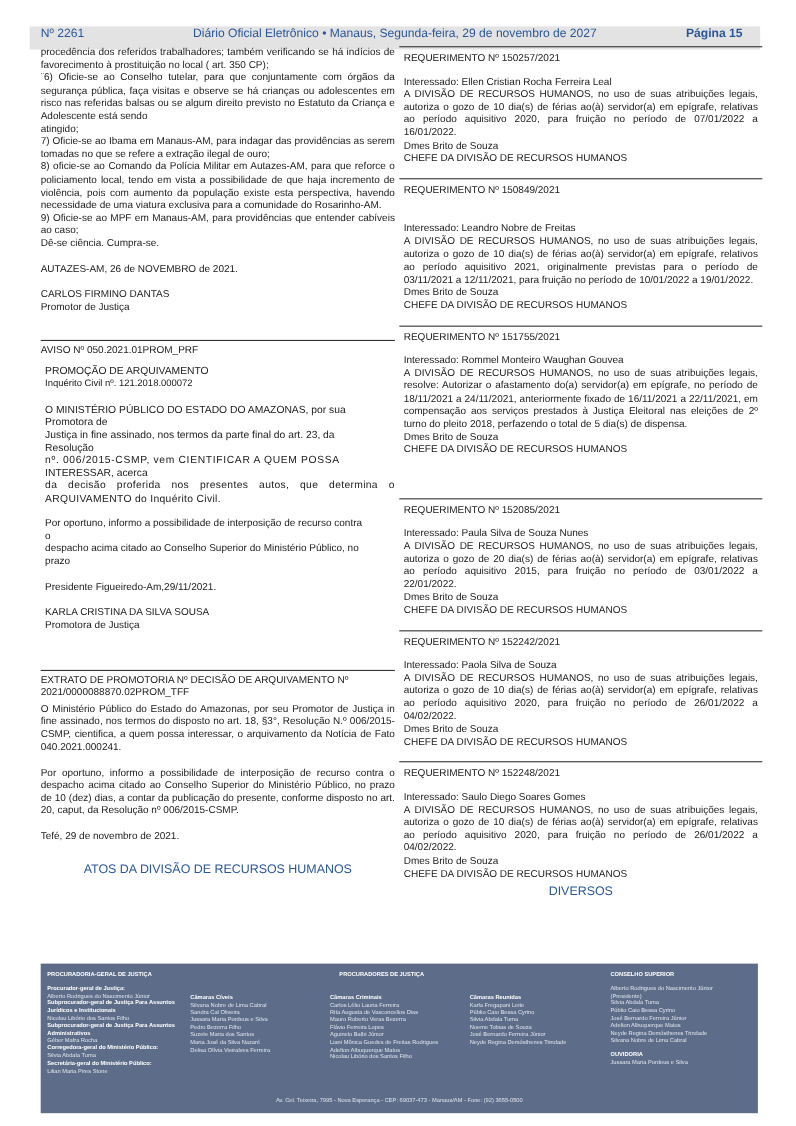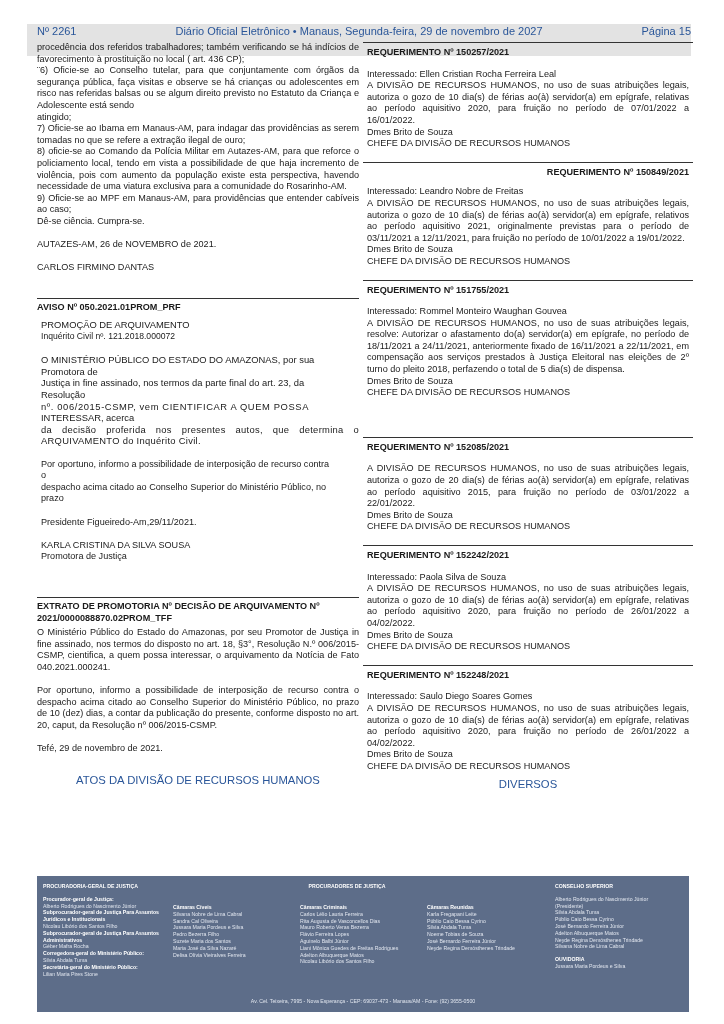--- a/index.html
+++ b/index.html
@@ -1,57 +1,58 @@
 <!DOCTYPE html>
 <html><head>
 <meta charset="utf-8">
 <style>
   html, body { margin:0; padding:0; background:#fff; }
   body { width:724px; height:1024px; position:relative; overflow:hidden; font-family:"Liberation Sans", sans-serif; color:#1a1a1a; }
-  .header { position:absolute; left:27px; top:24px; width:664px; height:32px; background:#e3e3e3; color:#2a5699; font-size:11px; line-height:14px; }
+  .header { position:absolute; left:27px; top:24px; width:664px; height:21px; background:#e3e3e3; color:#2a5699; font-size:11px; line-height:14px; }
   .header .num { position:absolute; left:10px; }
   .header .title { position:absolute; left:0; right:0; text-align:center; }
-  .header .page { position:absolute; right:0; }
+  .header .page { position:absolute; right:16px;font-weight:bold; }
   .col { position:absolute; top:42px; width:322px; font-size:9.1px; line-height:11.6px; }
   .col.left { left:37px; }
   .col.right { left:367px; }
   .p { margin:0; text-align:justify; }
   .gap { height:11.6px; }
   .rule { border-top:1.5px solid #333; margin:0; }
-  .sec-title { font-weight:bold; font-size:9.1px; margin:3px 0 6px 0; }
+  .sec-title { font-weight:normal; font-size:9.1px; margin:3px 0 6px 0; }
   .rule-right { border-top:1.5px solid #333; margin-left:-4px; margin-right:-4px; }
   .section-heading { color:#2a5699; font-size:11.3px; margin:0;text-align:center; }
   .footer { position:absolute; left:37px; top:876px; width:652px; height:136px; background:#5d6d89; color:#e1e6ef; font-size:5.2px; line-height:6.8px; }
   .footer .fcol { position:absolute; top:7px; }
   .footer .fh { font-weight:bold; color:#fff; }
   .footer .fb { font-weight:bold; color:#fff; }
   .footer .addr { position:absolute; left:0; right:0; top:122px; text-align:center; font-size:5.2px; }
 </style>
 </head>
 <body>
 
 <div class="header">
   <span class="num">Nº 2261</span>
   <span class="title">Diário Oficial Eletrônico • Manaus, Segunda-feira, 29 de novembro de 2027</span>
   <span class="page">Página 15</span>
 </div>
 
 <div class="col left">
   <div>
-    <p class="p">procedência dos referidos trabalhadores; também verificando se há indícios de favorecimento à prostituição no local ( art. 436 CP);</p>
+    <p class="p">procedência dos referidos trabalhadores; também verificando se há indícios de favorecimento à prostituição no local ( art. 350 CP);</p>
     <p class="p">¨6) Oficie-se ao Conselho tutelar, para que conjuntamente com órgãos da segurança pública, faça visitas e observe se há crianças ou adolescentes em risco nas referidas balsas ou se algum direito previsto no Estatuto da Criança e Adolescente está sendo</p>
     <p class="p">atingido;</p>
     <p class="p">7) Oficie-se ao Ibama em Manaus-AM, para indagar das providências as serem tomadas no que se refere a extração ilegal de ouro;</p>
     <p class="p">8) oficie-se ao Comando da Polícia Militar em Autazes-AM, para que reforce o policiamento local, tendo em vista a possibilidade de que haja incremento de violência, pois com aumento da população existe esta perspectiva, havendo necessidade de uma viatura exclusiva para a comunidade do Rosarinho-AM.</p>
     <p class="p">9) Oficie-se ao MPF em Manaus-AM, para providências que entender cabíveis ao caso;</p>
     <p class="p">Dê-se ciência. Cumpra-se.</p>
     <div class="gap"></div>
     <p class="p">AUTAZES-AM, 26 de NOVEMBRO de 2021.</p>
     <div class="gap"></div>
     <p class="p">CARLOS FIRMINO DANTAS</p>
+    <p class="p">Promotor de Justiça</p>
   </div>
 
   <div style="height:24px"></div>
   <div class="rule"></div>
   <div class="sec-title">AVISO Nº 050.2021.01PROM_PRF</div>
   <div style="padding-left:4px; font-size:9.4px; line-height:11.6px;">
     <p class="p">PROMOÇÃO DE ARQUIVAMENTO</p>
     <p class="p" style="font-size:8.6px">Inquérito Civil  nº. 121.2018.000072</p>
     <div class="gap"></div>
     <p class="p">O MINISTÉRIO PÚBLICO DO ESTADO DO AMAZONAS, por sua</p>
@@ -94,41 +95,42 @@
     <div class="sec-title" style="margin-bottom: 10px; margin-top: 4px;">REQUERIMENTO Nº 150257/2021</div>
     <p class="p">Interessado: Ellen Cristian Rocha Ferreira Leal</p>
     <p class="p">A DIVISÃO DE RECURSOS HUMANOS, no uso de suas atribuições legais, autoriza o gozo de 10 dia(s) de férias ao(à) servidor(a) em epígrafe, relativas ao período aquisitivo 2020, para fruição no período de 07/01/2022 a 16/01/2022.</p>
     <p class="p">Dmes Brito de Souza</p>
     <p class="p">CHEFE DA DIVISÃO DE RECURSOS HUMANOS</p>
     <div class="req-spacer" style="height:12px"></div>
   </div>
 
   <div>
     <div class="rule-right"></div>
-    <div class="sec-title" style="margin-bottom: 8px; margin-top: 4px; text-align: right;">REQUERIMENTO Nº 150849/2021</div>
+    <div class="sec-title" style="margin-bottom: 24px; margin-top: 4px;">REQUERIMENTO Nº 150849/2021</div>
     <p class="p">Interessado: Leandro Nobre de Freitas</p>
     <p class="p">A DIVISÃO DE RECURSOS HUMANOS, no uso de suas atribuições legais, autoriza o gozo de 10 dia(s) de férias ao(à) servidor(a) em epígrafe, relativos ao período aquisitivo 2021, originalmente previstas para o período de 03/11/2021 a 12/11/2021, para fruição no período de 10/01/2022 a 19/01/2022.</p>
     <p class="p">Dmes Brito de Souza</p>
     <p class="p">CHEFE DA DIVISÃO DE RECURSOS HUMANOS</p>
     <div class="req-spacer" style="height:12px"></div>
   </div>
 
   <div>
     <div class="rule-right"></div>
     <div class="sec-title" style="margin-bottom: 10px; margin-top: 4px;">REQUERIMENTO Nº 151755/2021</div>
     <p class="p">Interessado: Rommel Monteiro Waughan Gouvea</p>
     <p class="p">A DIVISÃO DE RECURSOS HUMANOS, no uso de suas atribuições legais, resolve: Autorizar o afastamento do(a) servidor(a) em epígrafe, no período de 18/11/2021 a 24/11/2021, anteriormente fixado de 16/11/2021 a 22/11/2021, em compensação aos serviços prestados à Justiça Eleitoral nas eleições de 2º turno do pleito 2018, perfazendo o total de 5 dia(s) de dispensa.</p>
     <p class="p">Dmes Brito de Souza</p>
     <p class="p">CHEFE DA DIVISÃO DE RECURSOS HUMANOS</p>
     <div class="req-spacer" style="height: 38px;"></div>
   </div>
 
   <div>
     <div class="rule-right"></div>
     <div class="sec-title" style="margin-bottom: 10px; margin-top: 4px;">REQUERIMENTO Nº 152085/2021</div>
+    <p class="p">Interessado: Paula Silva de Souza Nunes</p>
     <p class="p">A DIVISÃO DE RECURSOS HUMANOS, no uso de suas atribuições legais, autoriza o gozo de 20 dia(s) de férias ao(à) servidor(a) em epígrafe, relativas ao período aquisitivo 2015, para fruição no período de 03/01/2022 a 22/01/2022.</p>
     <p class="p">Dmes Brito de Souza</p>
     <p class="p">CHEFE DA DIVISÃO DE RECURSOS HUMANOS</p>
     <div class="req-spacer" style="height:12px"></div>
   </div>
 
   <div>
     <div class="rule-right"></div>
     <div class="sec-title" style="margin-bottom: 10px; margin-top: 4px;">REQUERIMENTO Nº 152242/2021</div>
     <p class="p">Interessado: Paola Silva de Souza</p>

